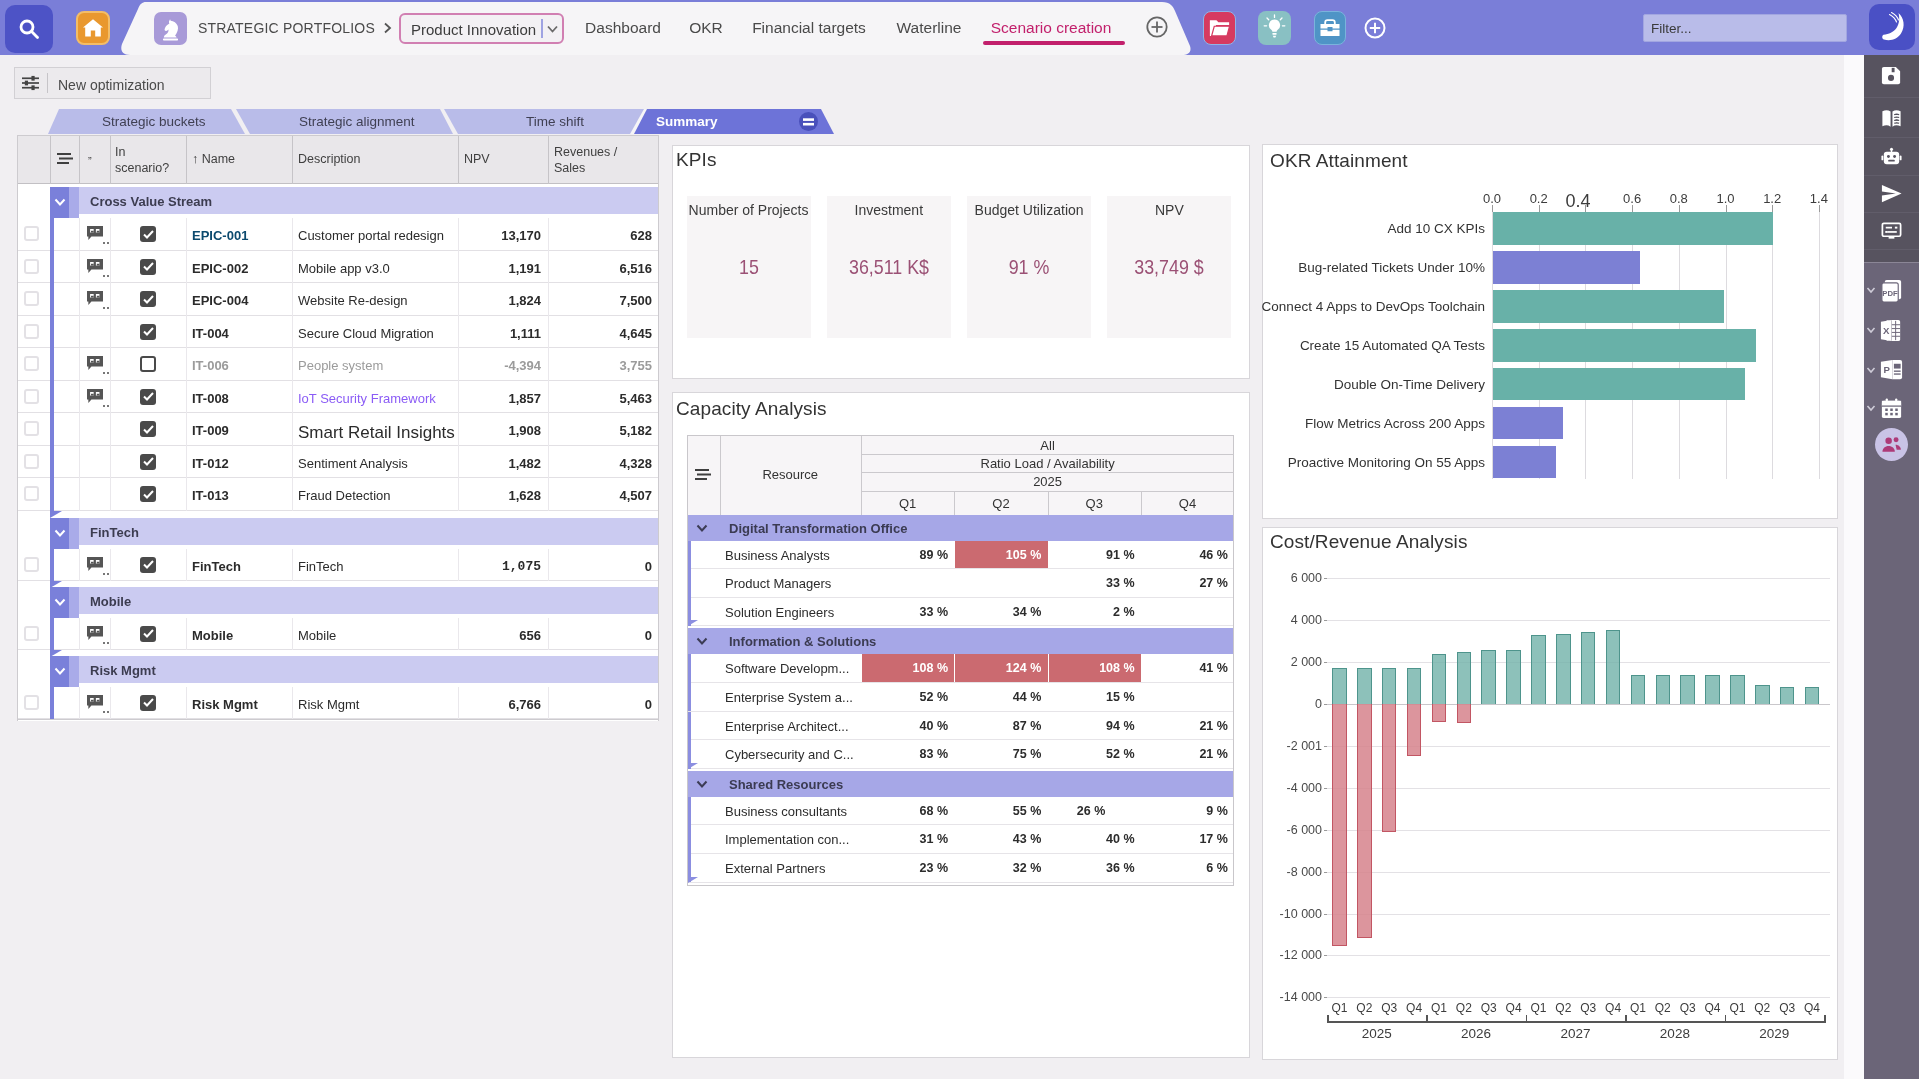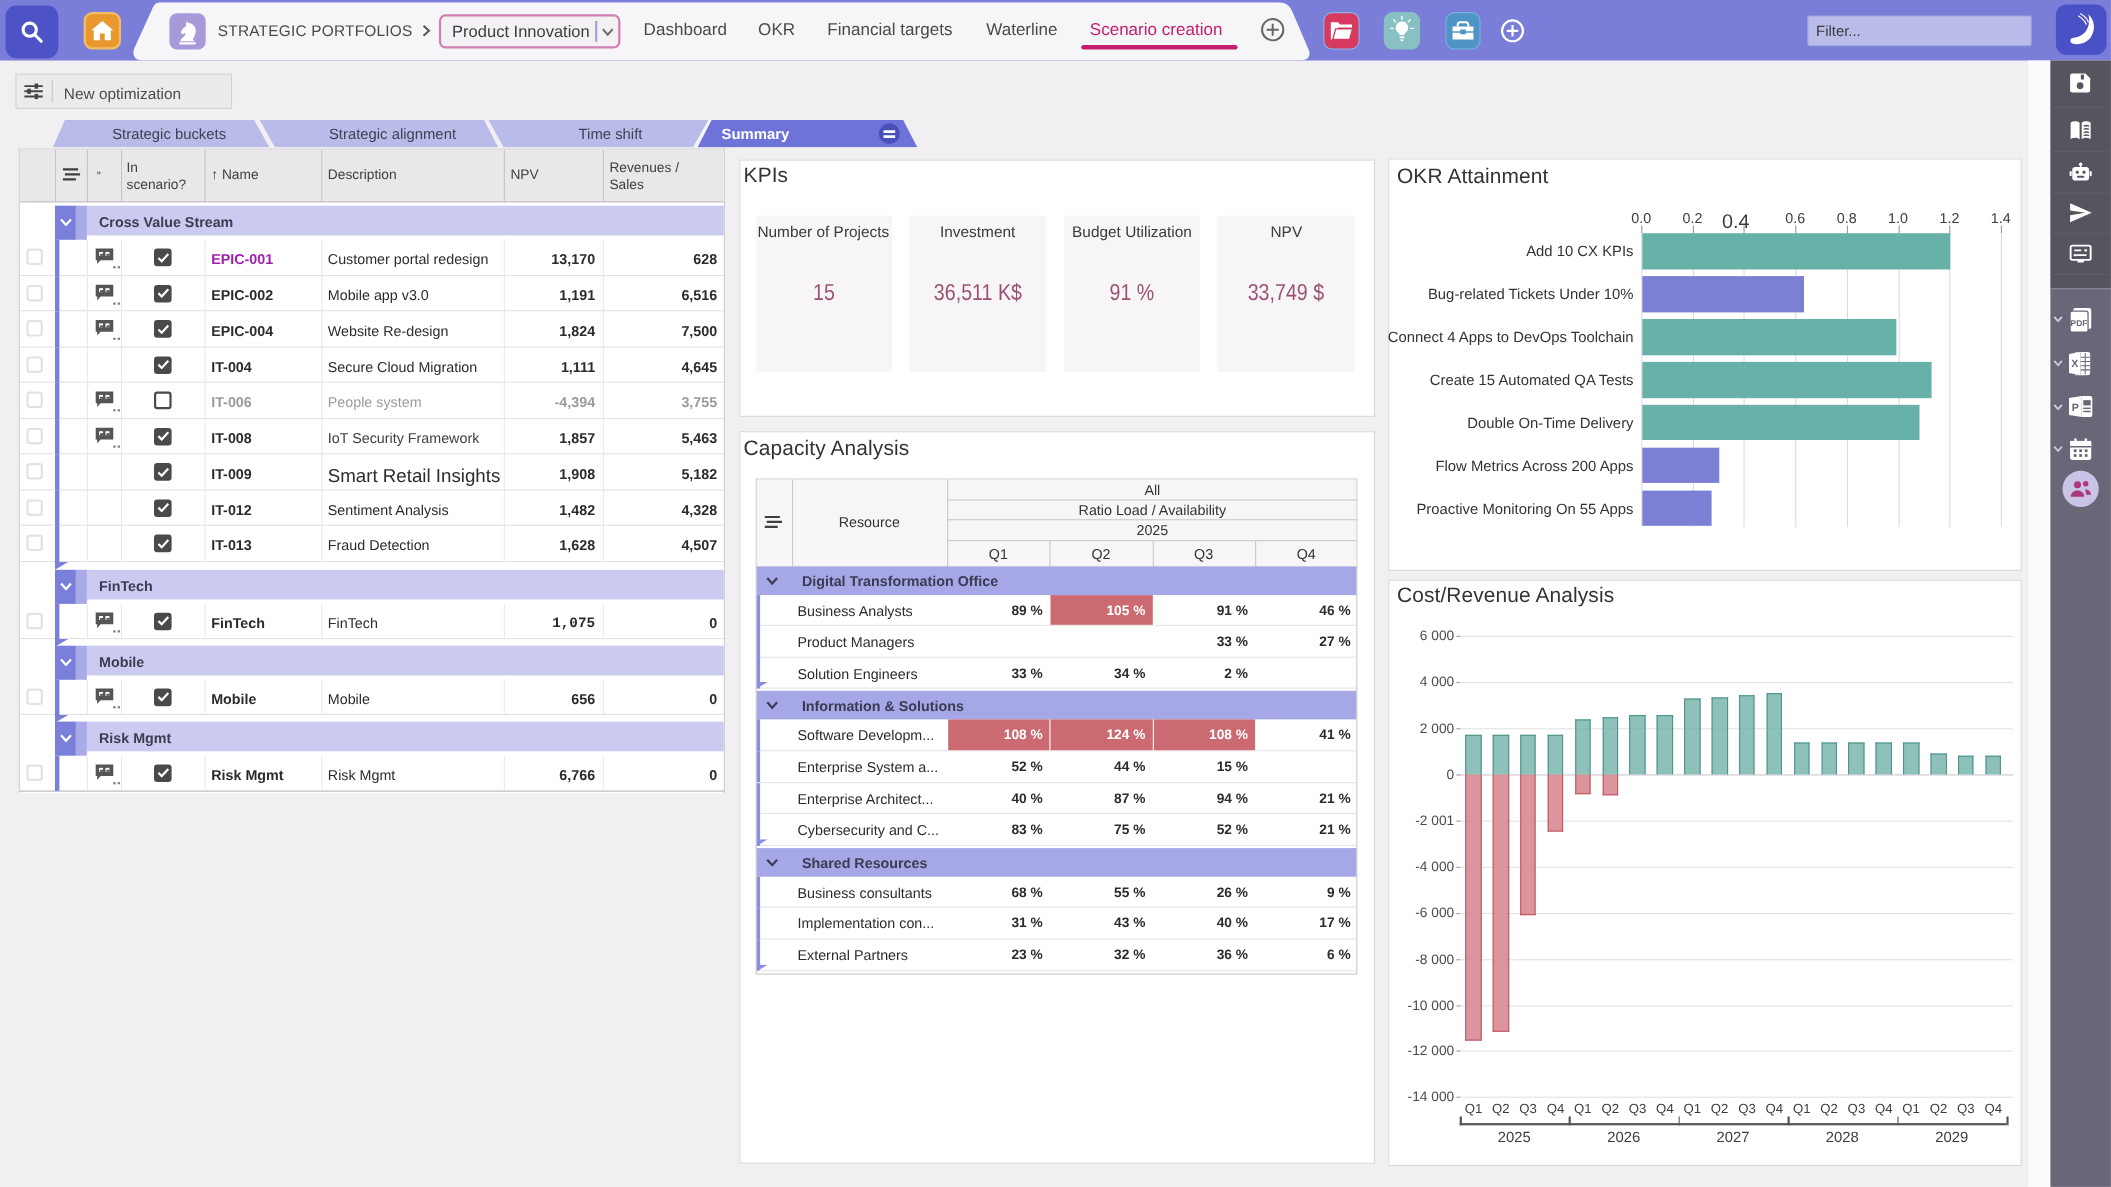--- a/index.html
+++ b/index.html
@@ -269,21 +269,21 @@
     <rect x="11" y="4.5" width="4" height="4" fill="#fff"></rect>
     <rect x="5.5" y="6.5" width="3" height="2" fill="#555"></rect>
     <rect x="12" y="6.5" width="3" height="2" fill="#555"></rect>
   </svg>
 <div class="abs" style="left:103px;top:242.0px;width:2px;height:2px;background:#777;"></div>
 <div class="abs" style="left:106.5px;top:242.0px;width:2px;height:2px;background:#777;"></div>
 <div class="abs" style="left:140px;top:226.0px;width:16px;height:16px;border-radius:3px;background:#4a4a4a;"></div>
 <svg class="abs" style="left:142.5px;top:229.5px;" width="11" height="9" viewBox="0 0 11 9">
     <path d="M1 4.5 4 7.5 10 1" fill="none" stroke="#fff" stroke-width="2"></path>
   </svg>
-<div class="abs" style="left:192px;top:228.0px;font-size:13px;font-weight:bold;color:#a21caf;">EPIC-001</div>
+<div class="abs" style="left:192px;top:228.0px;font-size:13px;font-weight:bold;color:#0c4a6e;">EPIC-001</div>
 <div class="abs" style="left:298px;top:228.0px;font-size:13px;color:#2b2b2b;">Customer portal redesign</div>
 <div class="abs" style="left:458px;top:228.0px;width:83px;text-align:right;font-size:13px;font-weight:600;color:#2b2b2b;">13,170</div>
 <div class="abs" style="left:547px;top:228.0px;width:105px;text-align:right;font-size:13px;font-weight:600;color:#2b2b2b;">628</div>
 <div class="abs" style="left:18px;top:282.0px;width:640px;height:1px;background:#e2e0e4;"></div>
 <div class="abs" style="left:50px;top:250.5px;width:1px;height:32.5px;background:#eae8ec;"></div>
 <div class="abs" style="left:79px;top:250.5px;width:1px;height:32.5px;background:#eae8ec;"></div>
 <div class="abs" style="left:110px;top:250.5px;width:1px;height:32.5px;background:#eae8ec;"></div>
 <div class="abs" style="left:186px;top:250.5px;width:1px;height:32.5px;background:#eae8ec;"></div>
 <div class="abs" style="left:292px;top:250.5px;width:1px;height:32.5px;background:#eae8ec;"></div>
 <div class="abs" style="left:458px;top:250.5px;width:1px;height:32.5px;background:#eae8ec;"></div>
@@ -393,21 +393,21 @@
     <rect x="5.5" y="6.5" width="3" height="2" fill="#555"></rect>
     <rect x="12" y="6.5" width="3" height="2" fill="#555"></rect>
   </svg>
 <div class="abs" style="left:103px;top:404.5px;width:2px;height:2px;background:#777;"></div>
 <div class="abs" style="left:106.5px;top:404.5px;width:2px;height:2px;background:#777;"></div>
 <div class="abs" style="left:140px;top:388.5px;width:16px;height:16px;border-radius:3px;background:#4a4a4a;"></div>
 <svg class="abs" style="left:142.5px;top:392.0px;" width="11" height="9" viewBox="0 0 11 9">
     <path d="M1 4.5 4 7.5 10 1" fill="none" stroke="#fff" stroke-width="2"></path>
   </svg>
 <div class="abs" style="left:192px;top:390.5px;font-size:13px;font-weight:bold;color:#2b2b2b;">IT-008</div>
-<div class="abs" style="left:298px;top:390.5px;font-size:13px;color:#404040;">IoT Security Framework</div>
+<div class="abs" style="left:298px;top:390.5px;font-size:13px;color:#8b5cf6;">IoT Security Framework</div>
 <div class="abs" style="left:458px;top:390.5px;width:83px;text-align:right;font-size:13px;font-weight:600;color:#2b2b2b;">1,857</div>
 <div class="abs" style="left:547px;top:390.5px;width:105px;text-align:right;font-size:13px;font-weight:600;color:#2b2b2b;">5,463</div>
 <div class="abs" style="left:18px;top:444.5px;width:640px;height:1px;background:#e2e0e4;"></div>
 <div class="abs" style="left:50px;top:413.0px;width:1px;height:32.5px;background:#eae8ec;"></div>
 <div class="abs" style="left:79px;top:413.0px;width:1px;height:32.5px;background:#eae8ec;"></div>
 <div class="abs" style="left:110px;top:413.0px;width:1px;height:32.5px;background:#eae8ec;"></div>
 <div class="abs" style="left:186px;top:413.0px;width:1px;height:32.5px;background:#eae8ec;"></div>
 <div class="abs" style="left:292px;top:413.0px;width:1px;height:32.5px;background:#eae8ec;"></div>
 <div class="abs" style="left:458px;top:413.0px;width:1px;height:32.5px;background:#eae8ec;"></div>
 <div class="abs" style="left:547.5px;top:413.0px;width:1px;height:32.5px;background:#eae8ec;"></div>
@@ -679,21 +679,21 @@
 <div class="abs" style="left:687.5px;top:770.7000000000002px;width:545.7px;height:26px;background:#a6a7e7;"></div>
 <svg class="abs" style="left:696px;top:779.7000000000002px;" width="12" height="8" viewBox="0 0 12 8">
     <path d="M1.5 1.5 6 6.5 10.5 1.5" fill="none" stroke="#3c3c55" stroke-width="2"></path>
   </svg>
 <div class="abs" style="left:729px;top:776.7000000000002px;font-size:13px;font-weight:bold;color:#3b3b52;">Shared Resources</div>
 <div class="abs" style="left:687.5px;top:824.3000000000002px;width:545.7px;height:1px;background:#e6e4e8;"></div>
 <div class="abs" style="left:687.5px;top:796.7000000000002px;width:3.5px;height:28.6px;background:#8b8ee0;"></div>
 <div class="abs" style="left:725px;top:803.7000000000002px;font-size:13px;color:#2c2c2c;">Business consultants</div>
 <div class="abs" style="left:861px;top:803.7000000000002px;width:87px;text-align:right;font-size:12.5px;font-weight:600;color:#2c2c2c;">68 %</div>
 <div class="abs" style="left:954.3px;top:803.7000000000002px;width:87px;text-align:right;font-size:12.5px;font-weight:600;color:#2c2c2c;">55 %</div>
-<div class="abs" style="left:1047.6px;top:803.7000000000002px;width:87px;text-align:right;font-size:12.5px;font-weight:600;color:#2c2c2c;">26 %</div>
+<div class="abs" style="left:1047.6px;top:803.7000000000002px;width:87px;text-align:center;font-size:12.5px;font-weight:600;color:#2c2c2c;">26 %</div>
 <div class="abs" style="left:1140.9px;top:803.7000000000002px;width:87px;text-align:right;font-size:12.5px;font-weight:600;color:#2c2c2c;">9 %</div>
 <div class="abs" style="left:687.5px;top:852.9000000000002px;width:545.7px;height:1px;background:#e6e4e8;"></div>
 <div class="abs" style="left:687.5px;top:825.3000000000002px;width:3.5px;height:28.6px;background:#8b8ee0;"></div>
 <div class="abs" style="left:725px;top:832.3000000000002px;font-size:13px;color:#2c2c2c;">Implementation con...</div>
 <div class="abs" style="left:861px;top:832.3000000000002px;width:87px;text-align:right;font-size:12.5px;font-weight:600;color:#2c2c2c;">31 %</div>
 <div class="abs" style="left:954.3px;top:832.3000000000002px;width:87px;text-align:right;font-size:12.5px;font-weight:600;color:#2c2c2c;">43 %</div>
 <div class="abs" style="left:1047.6px;top:832.3000000000002px;width:87px;text-align:right;font-size:12.5px;font-weight:600;color:#2c2c2c;">40 %</div>
 <div class="abs" style="left:1140.9px;top:832.3000000000002px;width:87px;text-align:right;font-size:12.5px;font-weight:600;color:#2c2c2c;">17 %</div>
 <div class="abs" style="left:687.5px;top:881.5000000000002px;width:545.7px;height:1px;background:#e6e4e8;"></div>
 <div class="abs" style="left:687.5px;top:853.9000000000002px;width:3.5px;height:28.6px;background:#8b8ee0;"></div>

